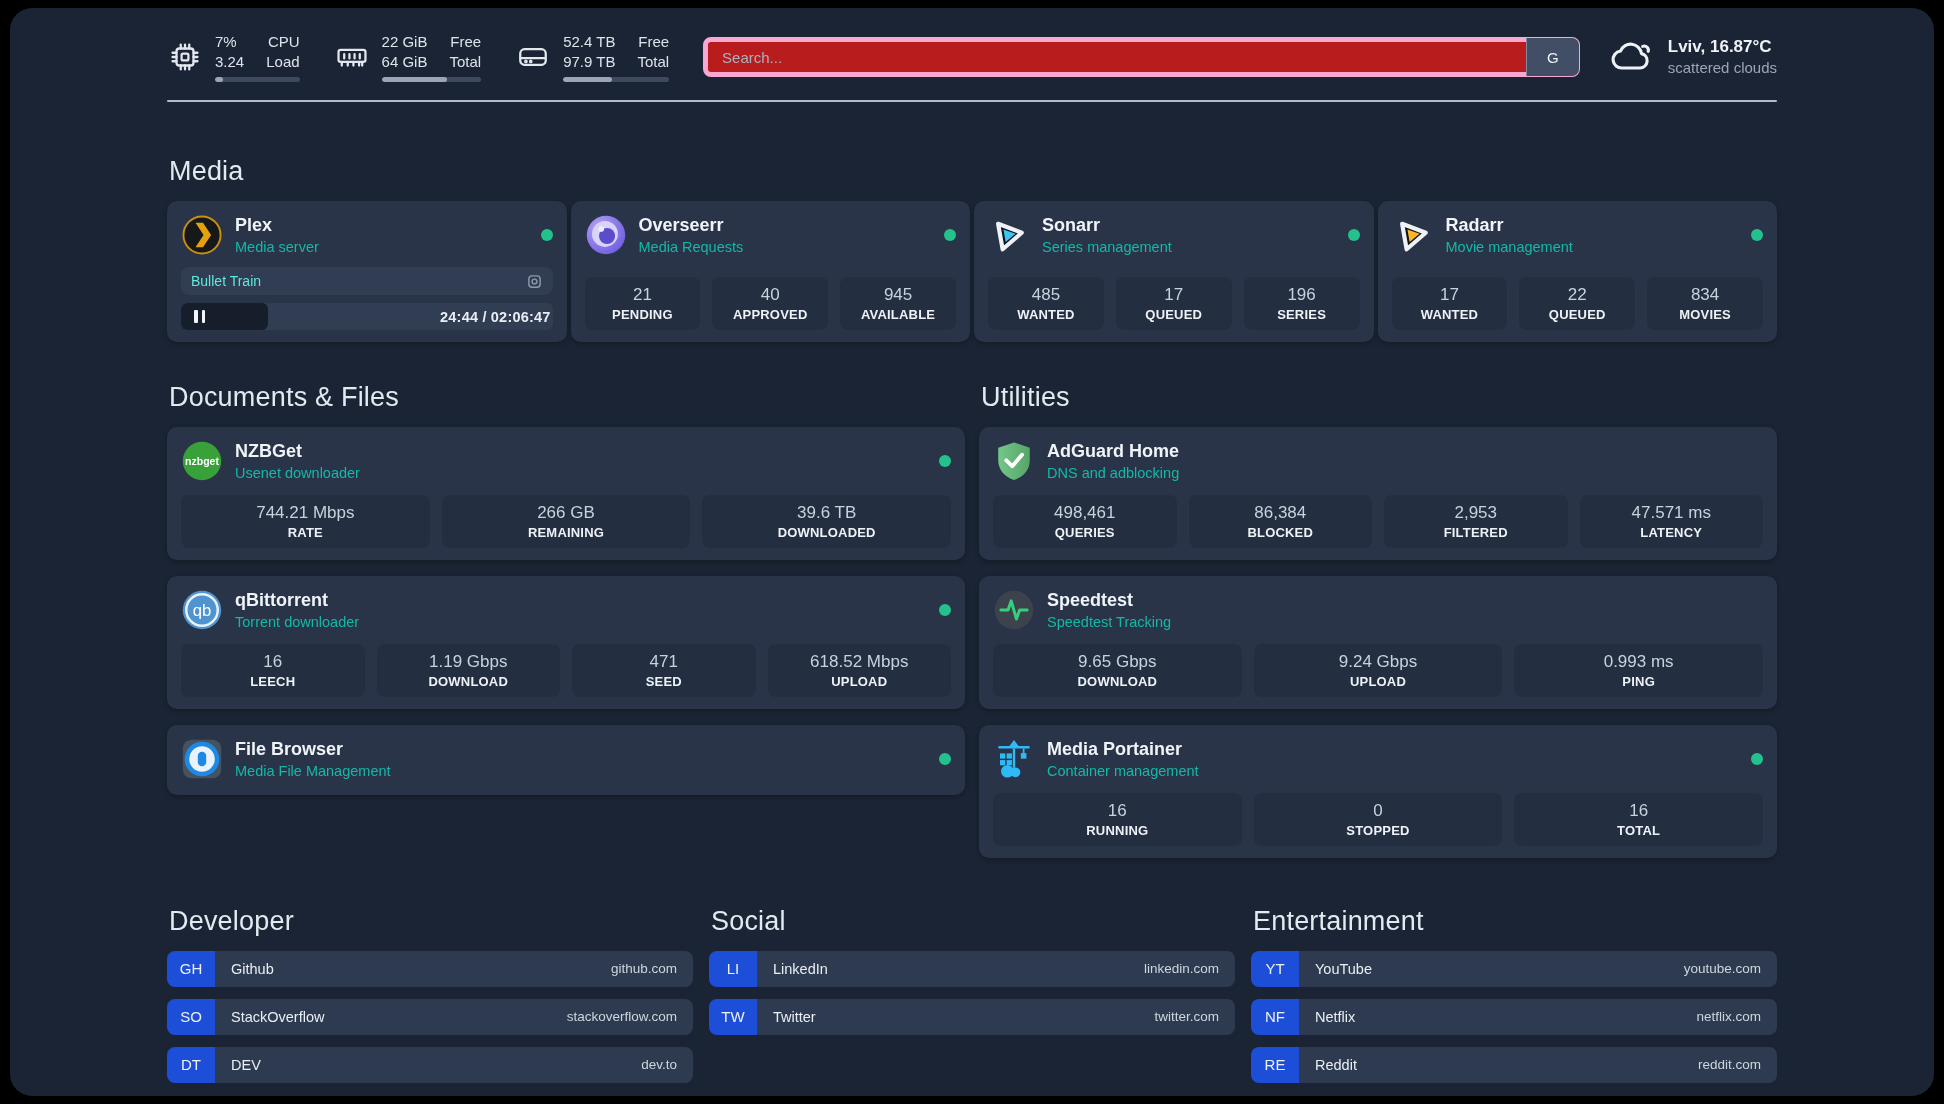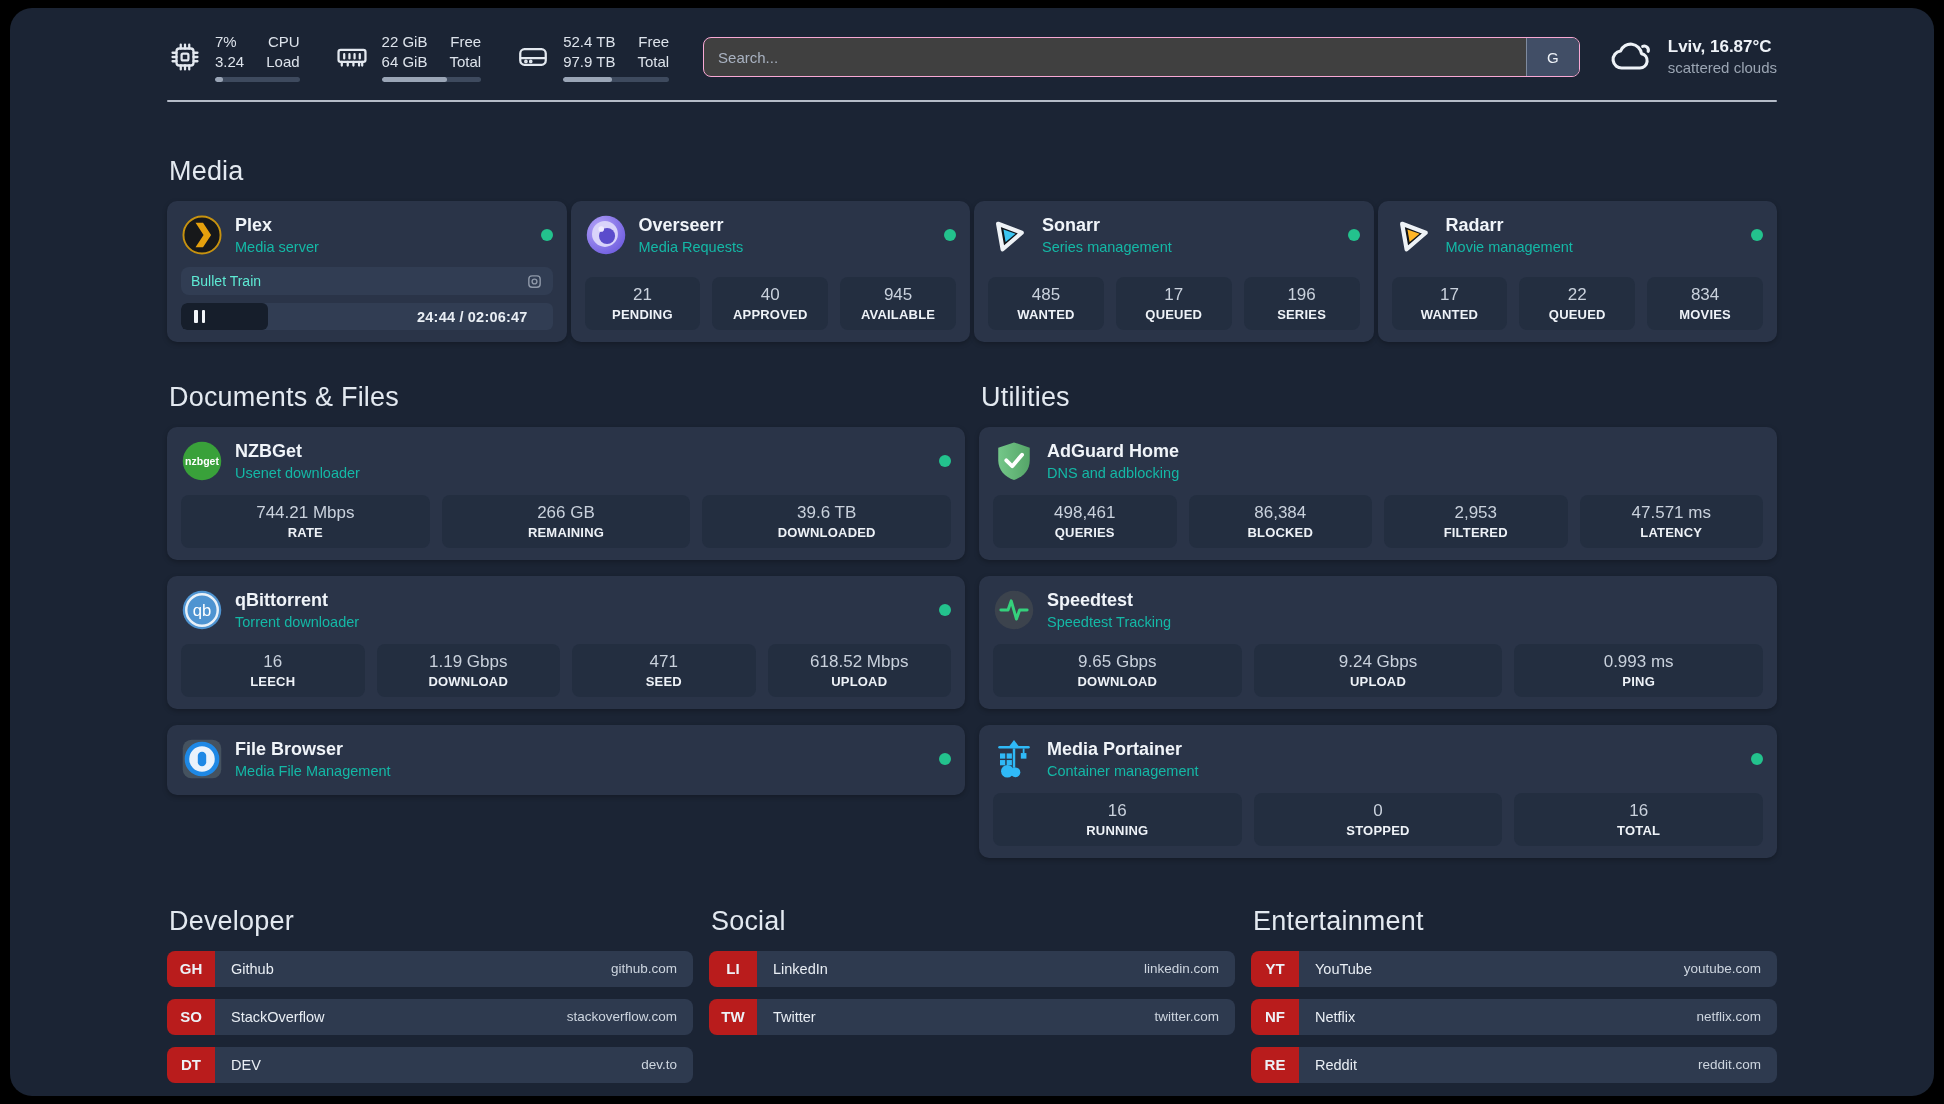--- a/index.html
+++ b/index.html
@@ -18,21 +18,21 @@
   .sys-icon{width:36px;height:36px;flex:0 0 36px;display:flex;align-items:center;justify-content:center;}
   .sys-icon svg{width:34px;height:34px;}
   .sys-body{display:flex;flex-direction:column;}
   .sys-grid{display:grid;grid-template-columns:auto auto;column-gap:22px;font-size:15px;font-weight:500;color:#dde3eb;line-height:1.35;}
   .sys-grid .lab{text-align:right;}
   .sys-bar{height:5px;background:#3e4a5e;border-radius:3px;margin-top:5px;overflow:hidden;}
   .sys-fill{height:100%;background:#9aa5b6;border-radius:3px;}
 
   .search-box{flex:1;margin:0 30px 0 34px;position:relative;height:40px;}
   .search-box input{
-    width:100%;height:100%;box-sizing:border-box;background:#404040;border:1px solid #f9a8d4;
+    width:100%;height:100%;box-sizing:border-box;background:#b91c1c;border:5px solid #f9a8d4;
     border-radius:8px;color:#e8edf3;padding:0 66px 0 14px;font-size:15px;outline:none;
     font-family:"Liberation Sans","DejaVu Sans",sans-serif;
   }
   .search-box input::placeholder{color:#a9b2c1;}
   .search-btn{
     position:absolute;right:1px;top:1px;bottom:1px;width:52px;background:#414e66;
     border-left:1px solid #7f8b9f;border-radius:0 7px 7px 0;display:flex;align-items:center;
     justify-content:center;color:#eef2f7;font-size:15px;font-weight:500;cursor:pointer;
   }
   .weather{display:flex;align-items:center;gap:12px;}
@@ -69,27 +69,27 @@
   
   .player{margin-top:auto;padding-top:8px;}
   .player-titlebar{background:#313d53;border-radius:8px;height:28px;display:flex;align-items:center;padding:0 10px;}
   .player-title{font-size:14px;color:#5eead4;}
   .session-icon{margin-left:auto;display:flex;}
   .session-icon svg{width:17px;height:17px;}
   .player-progress{margin-top:8px;height:27px;background:#313d53;border-radius:6px;position:relative;overflow:hidden;}
   .player-fill{position:absolute;left:0;top:0;bottom:0;background:#161e2b;border-radius:6px;display:flex;align-items:center;padding-left:13px;}
   .pause-btn{display:flex;gap:4px;cursor:pointer;}
   .pause-btn span{width:3.5px;height:13px;background:#f2f5f9;border-radius:1px;display:block;}
-  .player-time{position:absolute;right:25px;top:0;bottom:0;display:flex;align-items:center;font-size:14.5px;font-weight:700;color:#e9eef4;letter-spacing:.2px;}
+  .player-time{position:absolute;right:2px;top:0;bottom:0;display:flex;align-items:center;font-size:14.5px;font-weight:700;color:#e9eef4;letter-spacing:.2px;}
 
   
   .links-grid{display:grid;grid-template-columns:1fr 1fr 1fr;gap:16px;margin-top:48px;}
   .link-row{display:flex;height:36px;margin-bottom:12px;border-radius:8px;overflow:hidden;cursor:pointer;}
-  .link-abbr{width:48px;flex:0 0 48px;background:#b91c1c;display:flex;align-items:center;justify-content:center;
-    font-size:15px;font-weight:700;color:#edf1f6;}
+  .link-abbr{width:48px;flex:0 0 48px;background:#1d4ed8;display:flex;align-items:center;justify-content:center;
+    font-size:15px;font-weight:400;color:#edf1f6;}
   .link-main{flex:1;background:#2e3a4f;display:flex;align-items:center;padding:0 16px;}
   .link-name{font-size:14.5px;color:#e9eef4;}
   .link-url{margin-left:auto;font-size:13.5px;color:#cdd5df;}
 </style>
 </head>
 <body>
 
 <div class="frame">
   <div class="content">
 

